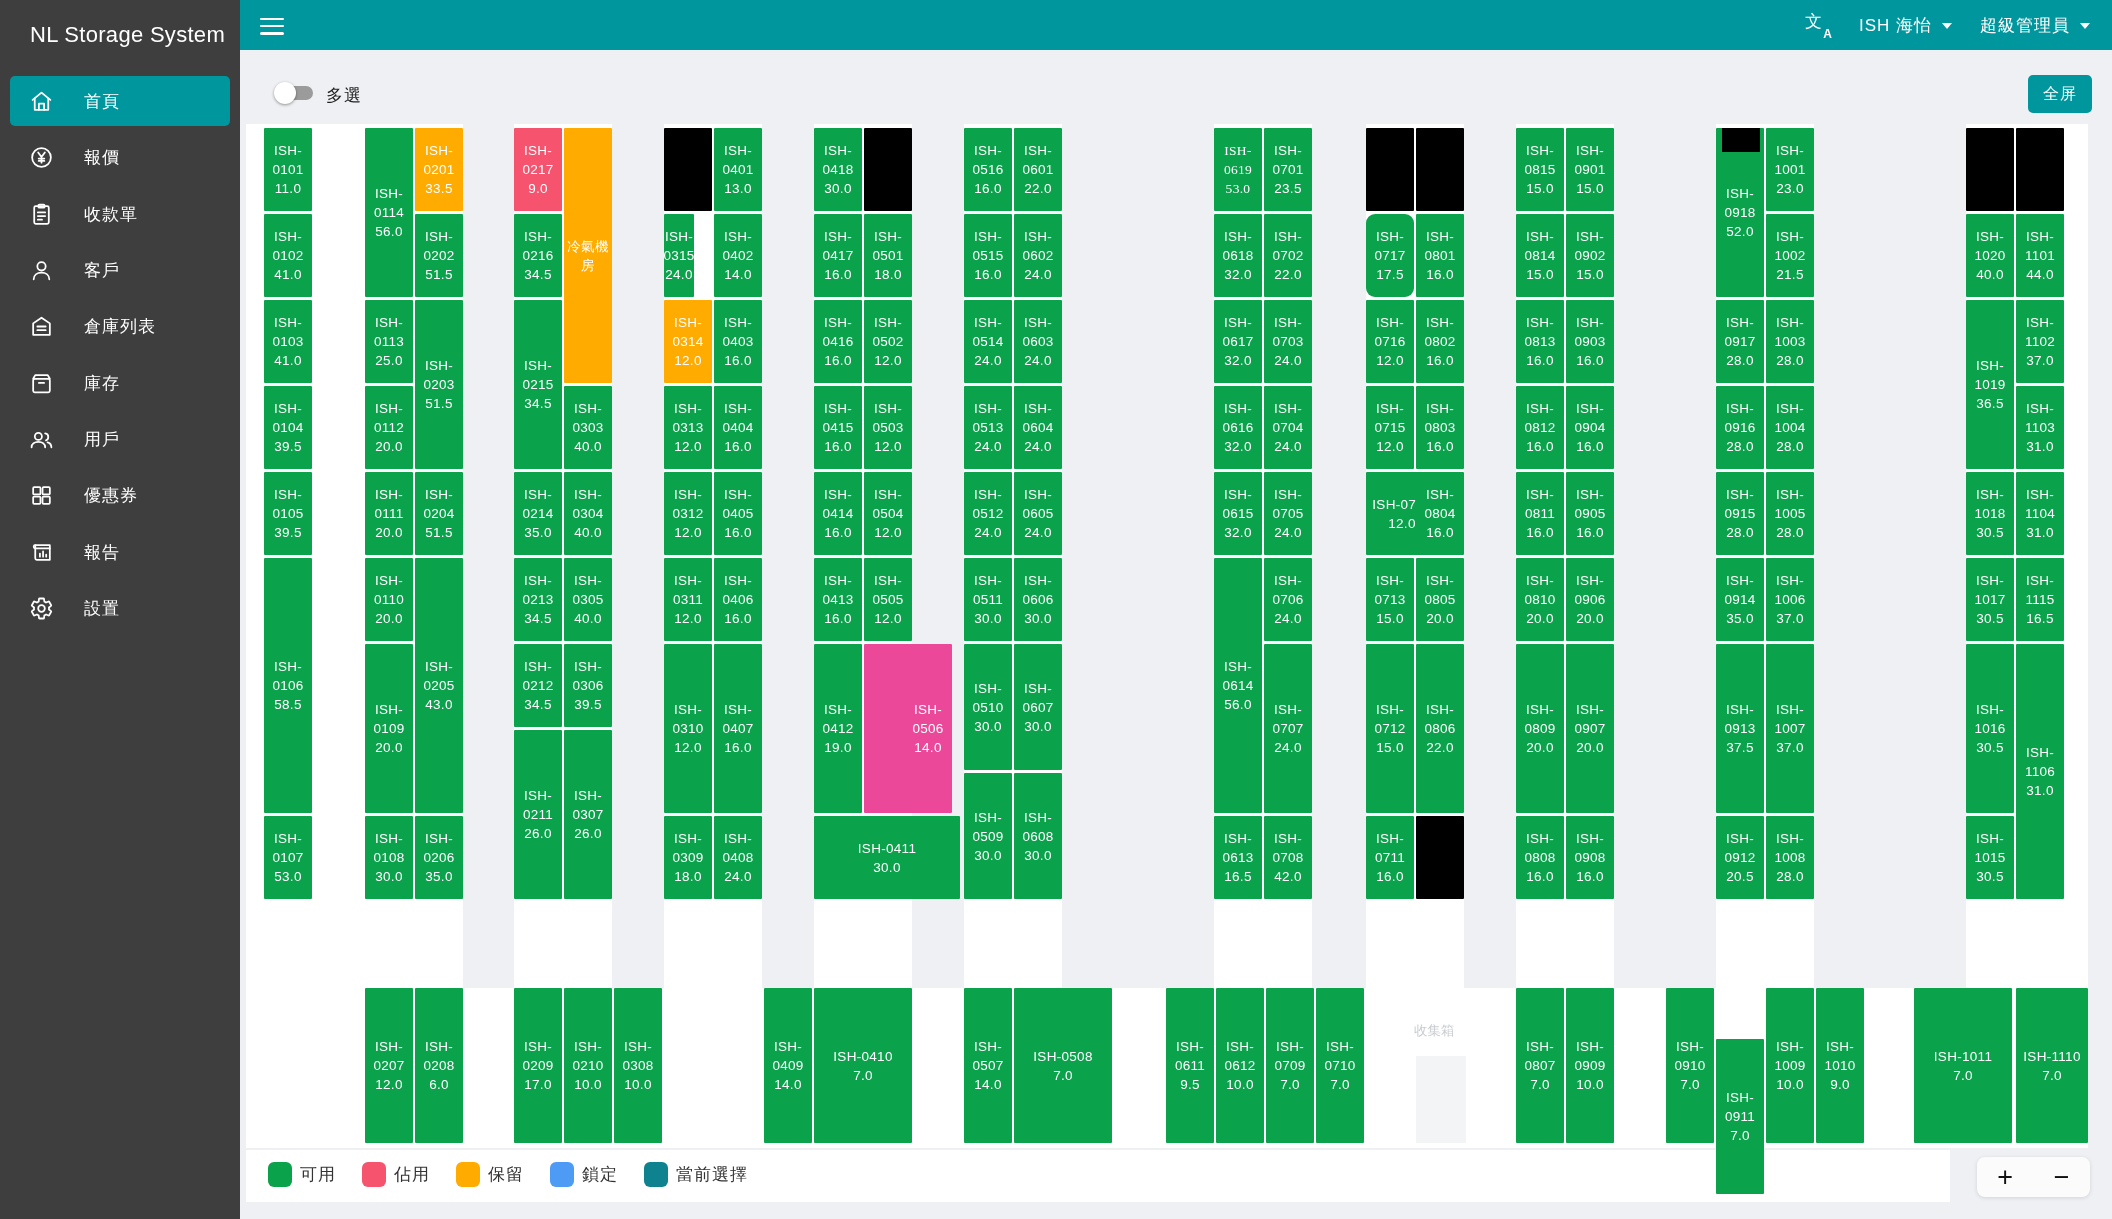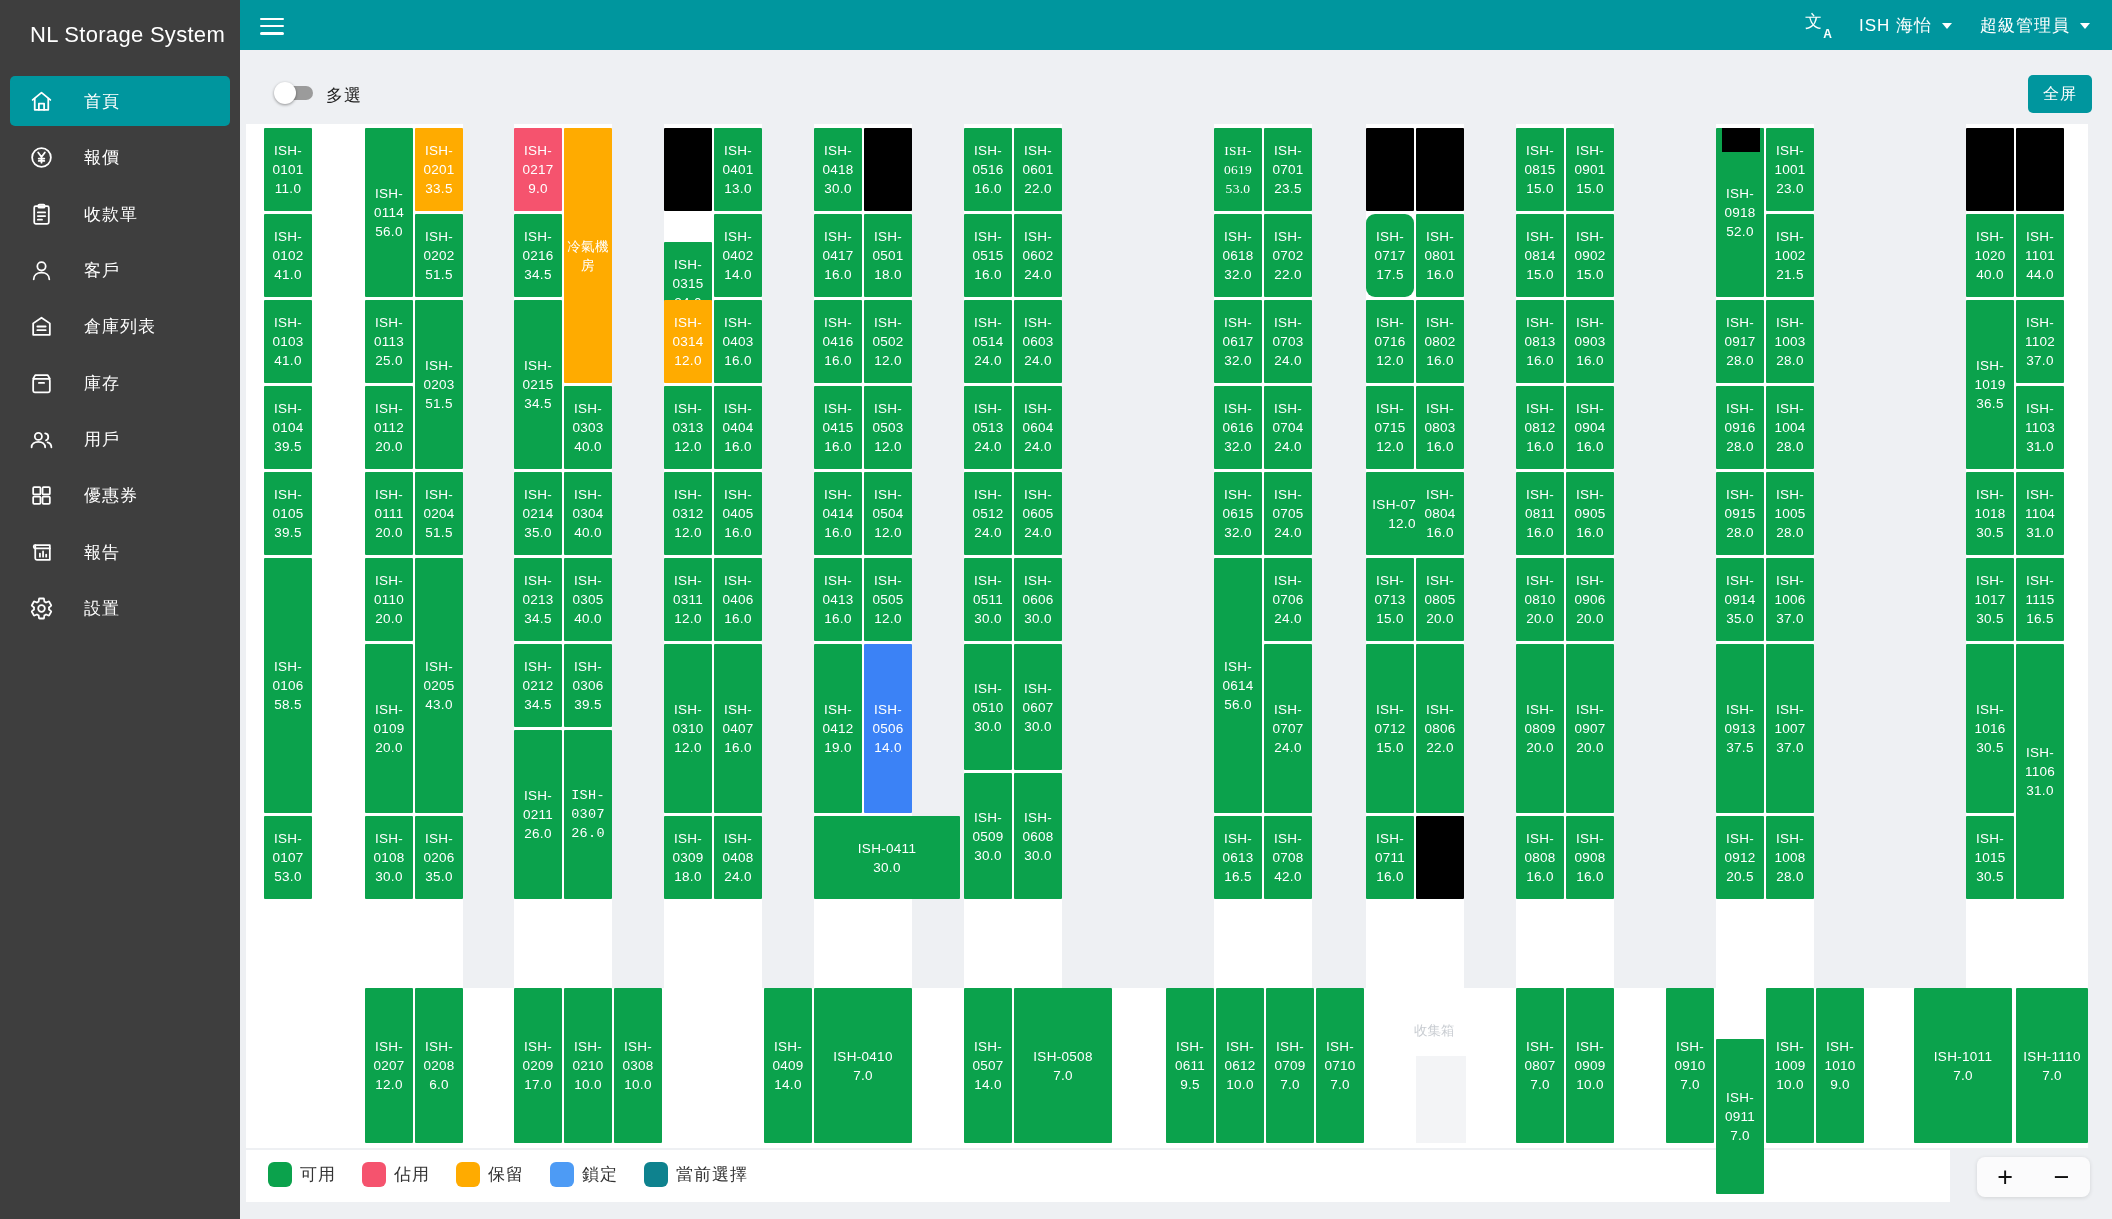--- a/index.html
+++ b/index.html
@@ -315,26 +315,26 @@
       <span>40.0</span>
     </div>
     <div class="block" style="left: 564px; top: 558px; width: 48px; height: 83px; background: rgb(11, 162, 76);">
       <span>ISH-0305</span>
       <span>40.0</span>
     </div>
     <div class="block" style="left: 564px; top: 644px; width: 48px; height: 83px; background: rgb(11, 162, 76);">
       <span>ISH-0306</span>
       <span>39.5</span>
     </div>
-    <div class="block" style="left: 564px; top: 730px; width: 48px; height: 169px; background: rgb(11, 162, 76); font-family: Liberation Mono, monospace;">
+    <div class="block" style="left: 564px; top: 730px; width: 48px; height: 169px; background: rgb(11, 162, 76);">
       <span>ISH-0307</span>
       <span>26.0</span>
     </div>
     <div class="block blocked" style="left: 664px; top: 128px; width: 48px; height: 83px; background: rgb(0, 0, 0);"></div>
-    <div class="block" style="left: 664px; top: 214px; width: 48px; height: 83px; background: rgb(11, 162, 76); margin-top: 28px;">
+    <div class="block" style="left: 664px; top: 214px; width: 30px; height: 83px; background: rgb(11, 162, 76);">
       <span>ISH-0315</span>
       <span>24.0</span>
     </div>
     <div class="block" style="left: 664px; top: 300px; width: 48px; height: 83px; background: rgb(255, 171, 0);">
       <span>ISH-0314</span>
       <span>12.0</span>
     </div>
     <div class="block" style="left: 664px; top: 386px; width: 48px; height: 83px; background: rgb(11, 162, 76);">
       <span>ISH-0313</span>
       <span>12.0</span>
@@ -429,21 +429,21 @@
       <span>12.0</span>
     </div>
     <div class="block" style="left: 864px; top: 472px; width: 48px; height: 83px; background: rgb(11, 162, 76);">
       <span>ISH-0504</span>
       <span>12.0</span>
     </div>
     <div class="block" style="left: 864px; top: 558px; width: 48px; height: 83px; background: rgb(11, 162, 76);">
       <span>ISH-0505</span>
       <span>12.0</span>
     </div>
-    <div class="block" style="left: 864px; top: 644px; width: 48px; height: 169px; background: #3b82f6;">
+    <div class="block" style="left: 864px; top: 644px; width: 48px; height: 169px; background: #ec4899; padding-left: 40px;">
       <span>ISH-0506</span>
       <span>14.0</span>
     </div>
     <div class="block" style="left: 964px; top: 128px; width: 48px; height: 83px; background: rgb(11, 162, 76);">
       <span>ISH-0516</span>
       <span>16.0</span>
     </div>
     <div class="block" style="left: 964px; top: 214px; width: 48px; height: 83px; background: rgb(11, 162, 76);">
       <span>ISH-0515</span>
       <span>16.0</span>

